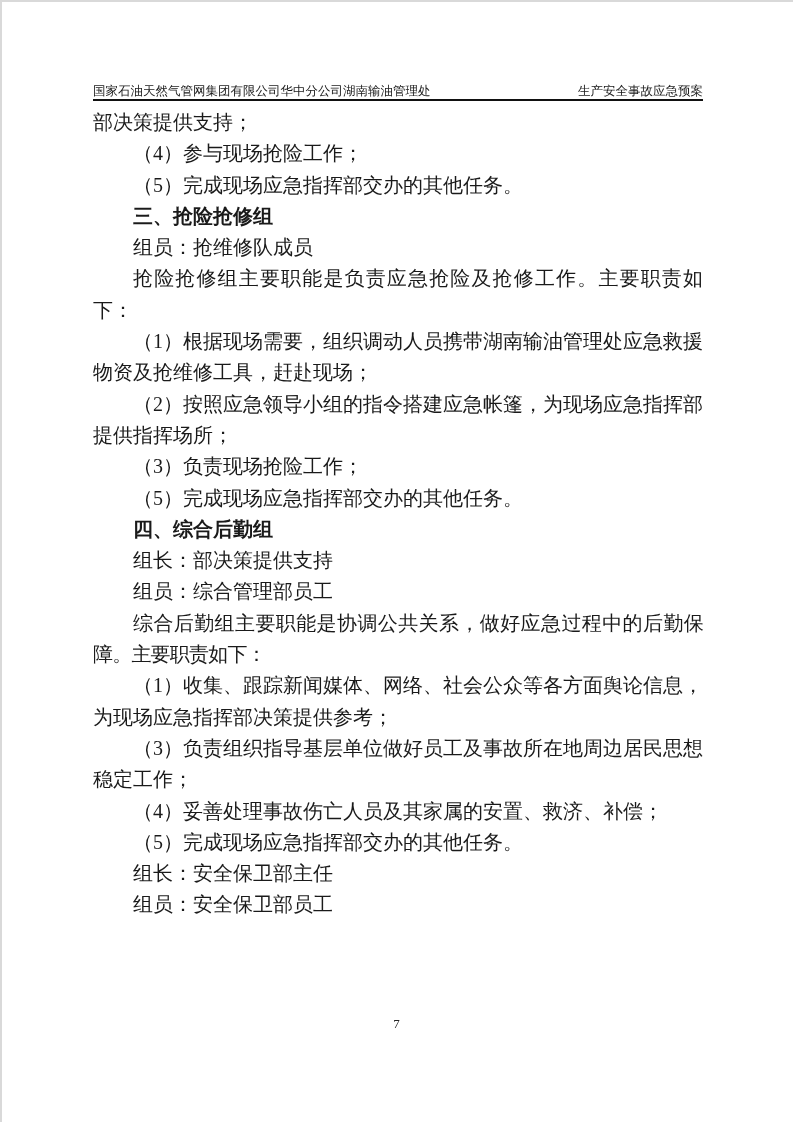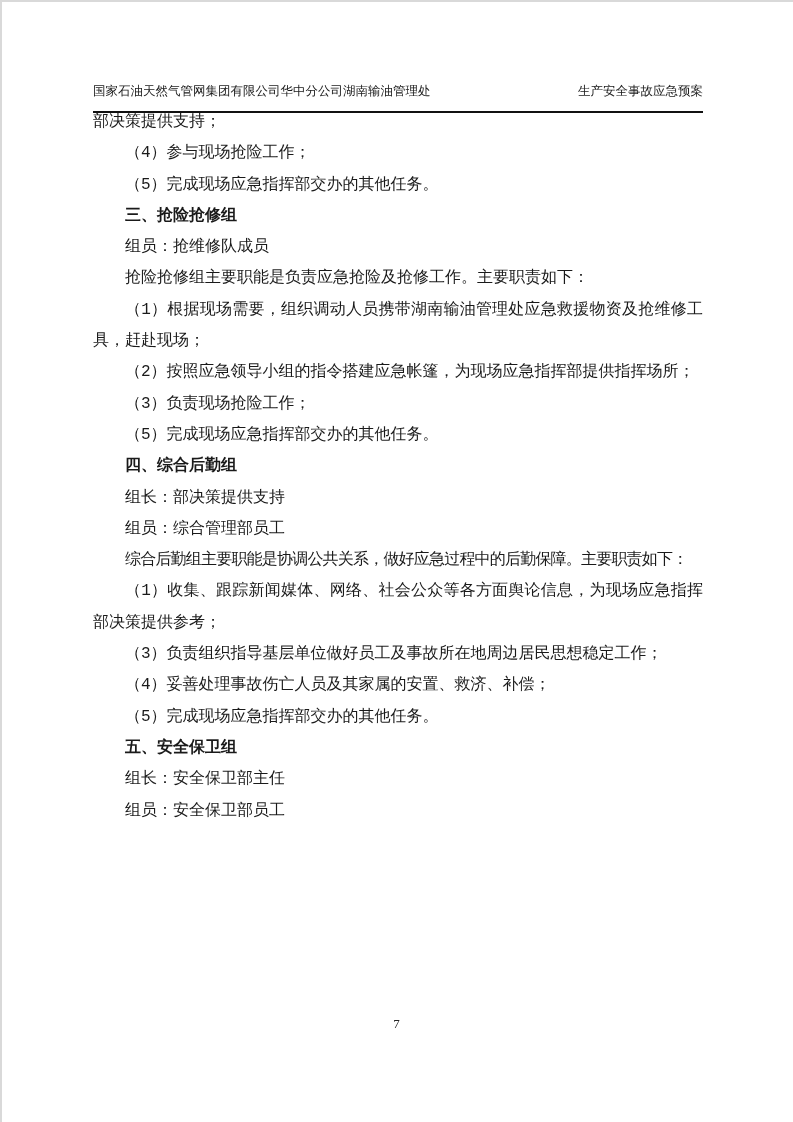--- a/index.html
+++ b/index.html
@@ -31,33 +31,32 @@
   .doc-header {
     position: absolute;
     left: 93px;
     top: 84px;
     width: 610px;
     display: flex;
     justify-content: space-between;
     align-items: flex-end;
     font-size: 12.5px;
     line-height: 15px;
-    padding-bottom: 12px;
+    padding-bottom: 0;
     border-bottom: 2px solid #111111;
   }
   .doc-header .h-left { white-space: nowrap; }
   .doc-header .h-right { white-space: nowrap; }
   .doc-content {
     position: absolute;
     left: 93px;
     top: 107px;
     width: 610px;
-    font-size: 16px;
+    font-size: 20px;
     line-height: 31.3px;
-    font-family: Liberation Mono, monospace;
   }
   .para {
     margin: 0;
     text-align: justify;
   }
   .para.continuation { text-indent: 0; }
   .para.body { text-indent: 2em; }
   .para.body-tight { text-indent: 2em; letter-spacing: -0.8px; }
   .para.heading { text-indent: 2em; font-weight: 700; }
   .doc-footer {
@@ -94,21 +93,20 @@
       <p class="para body">（3）负责现场抢险工作；</p>
       <p class="para body">（5）完成现场应急指挥部交办的其他任务。</p>
       <p class="para heading">四、综合后勤组</p>
       <p class="para body">组长：部决策提供支持</p>
       <p class="para body">组员：综合管理部员工</p>
       <p class="para body-tight">综合后勤组主要职能是协调公共关系，做好应急过程中的后勤保障。主要职责如下：</p>
       <p class="para body">（1）收集、跟踪新闻媒体、网络、社会公众等各方面舆论信息，为现场应急指挥部决策提供参考；</p>
       <p class="para body">（3）负责组织指导基层单位做好员工及事故所在地周边居民思想稳定工作；</p>
       <p class="para body">（4）妥善处理事故伤亡人员及其家属的安置、救济、补偿；</p>
       <p class="para body">（5）完成现场应急指挥部交办的其他任务。</p>
-      <p class="para heading">五、安全保卫组</p>
       <p class="para body">组长：安全保卫部主任</p>
       <p class="para body">组员：安全保卫部员工</p>
     </div>
 
   <div class="doc-footer">
     <span>7</span>
   </div>
 </div>
 
 </body></html>

